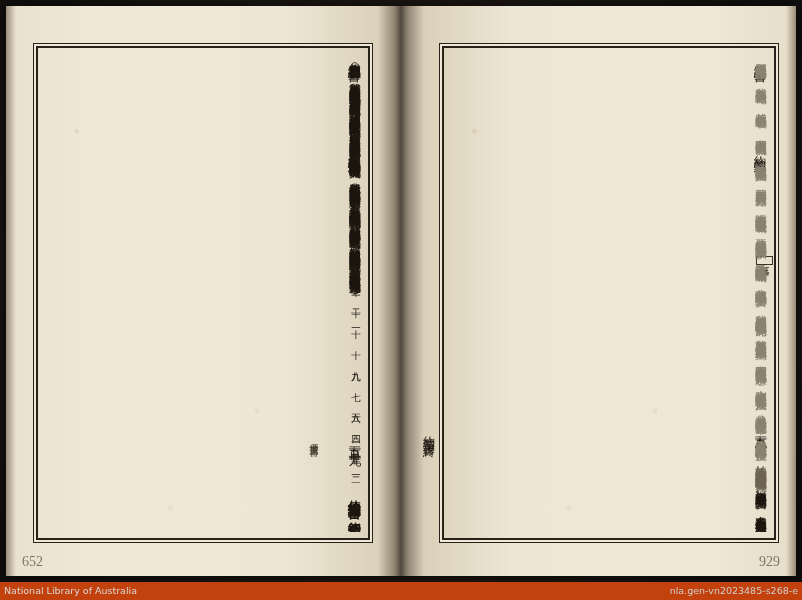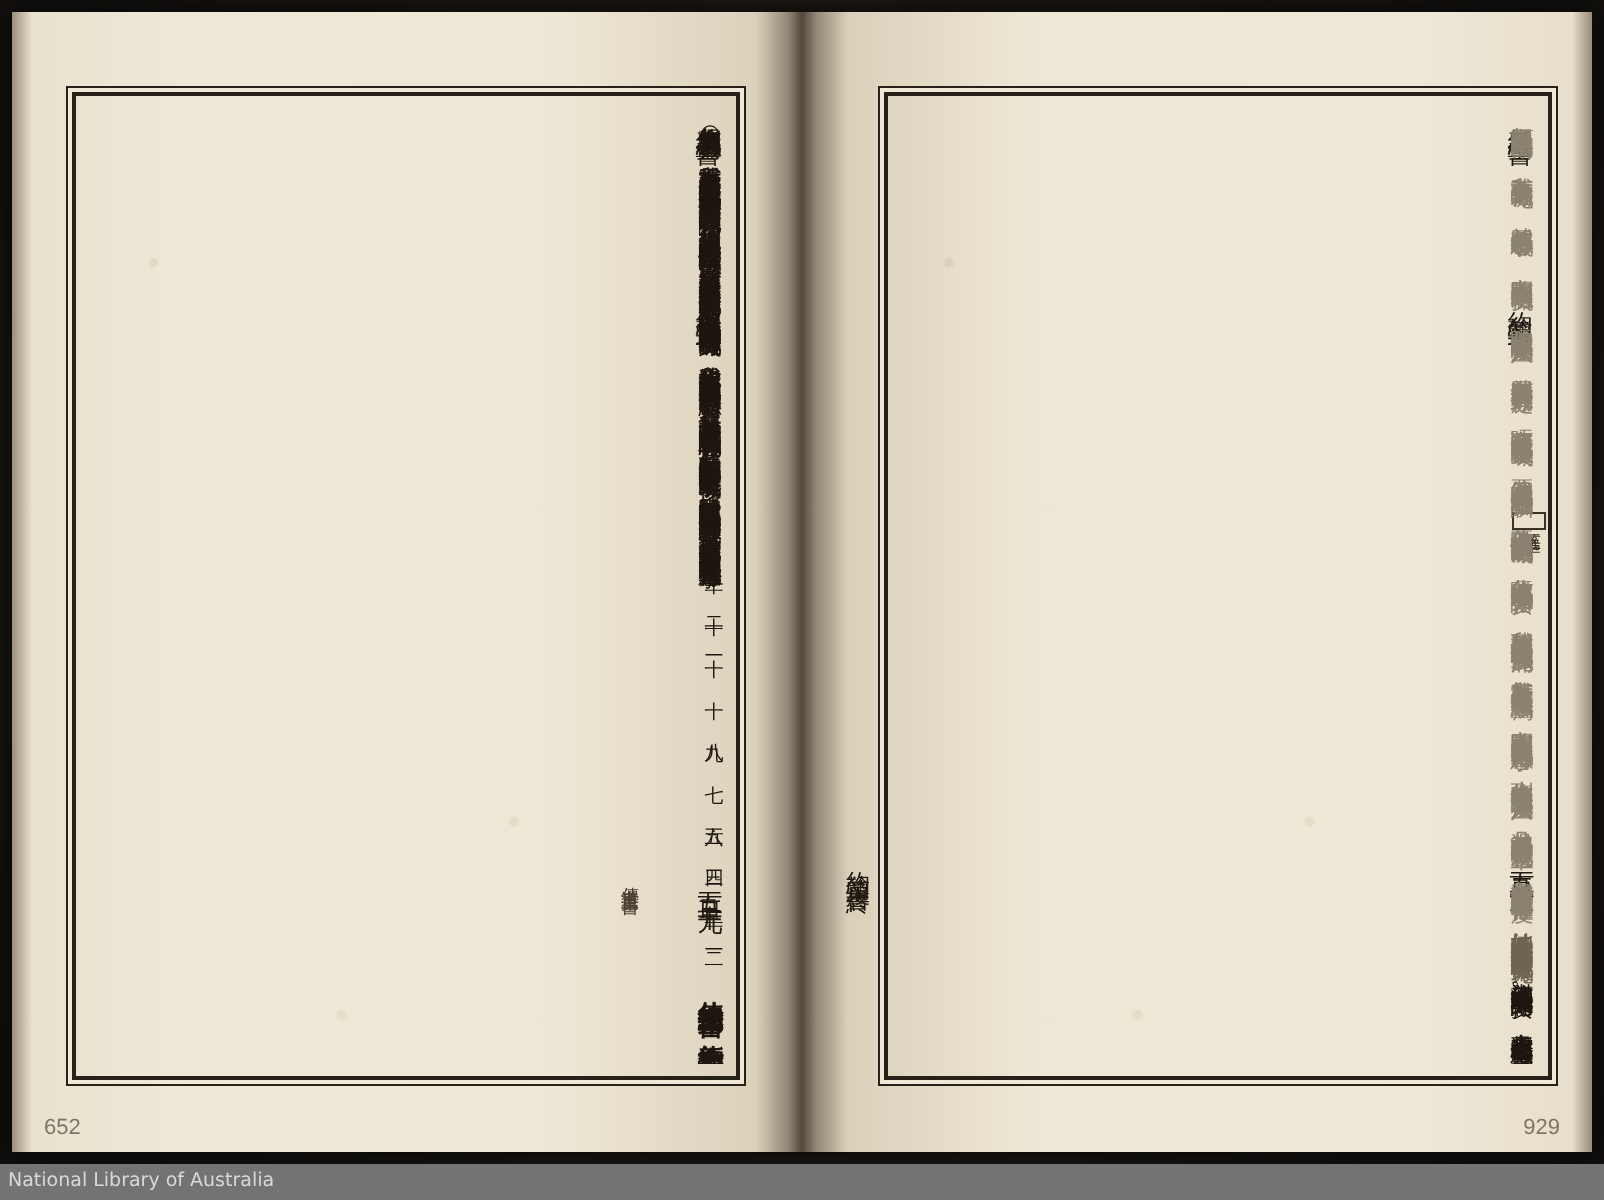--- a/index.html
+++ b/index.html
@@ -100,27 +100,27 @@
     font-size:9px;color:#3b3227;letter-spacing:1px;
     border:1px solid #3b3227;padding:2px 1px;
     white-space:nowrap;
   }
   .endnote{
     position:absolute;
     writing-mode:vertical-rl;text-orientation:upright;
     font-size:12px;color:#201a13;letter-spacing:2px;white-space:nowrap;
   }
   .pencil{
-    position:absolute;font-size:11px;color:#7d7566;
-    font-family:Liberation Sans, sans-serif;
+    position:absolute;font-size:14px;color:#7d7566;
+    font-family:Liberation Serif, serif;
   }
   
   .statusbar{
     position:absolute;left:0;bottom:0;width:802px;height:18px;
-    background:#737373;color:#d8d8d8;
+    background:#c2410c;color:#d8d8d8;
     font-size:9.5px;line-height:18px;
   }
   .statusbar .left{position:absolute;left:4px;top:0;}
   .statusbar .right{position:absolute;right:4px;top:0;color:#cfcfcf;}
   
   .edge{
     position:absolute;top:0;height:570px;width:10px;
     background:linear-gradient(90deg,rgba(90,74,54,.55),rgba(90,74,54,0));
   }
   .edge.l{left:0;}
@@ -210,14 +210,15 @@
       <div class="endnote" style="left:16px;top:420px;">約翰第二書終</div>
 
       <div class="pencil" style="right:16px;bottom:6px;">929</div>
     </div>
 
     <div class="gutter"></div>
   </div>
 
   <div class="statusbar">
     <span class="left">National Library of Australia</span>
+    <span class="right">nla.gen-vn2023485-s268-e</span>
   </div>
 </div>
 
 </body></html>

